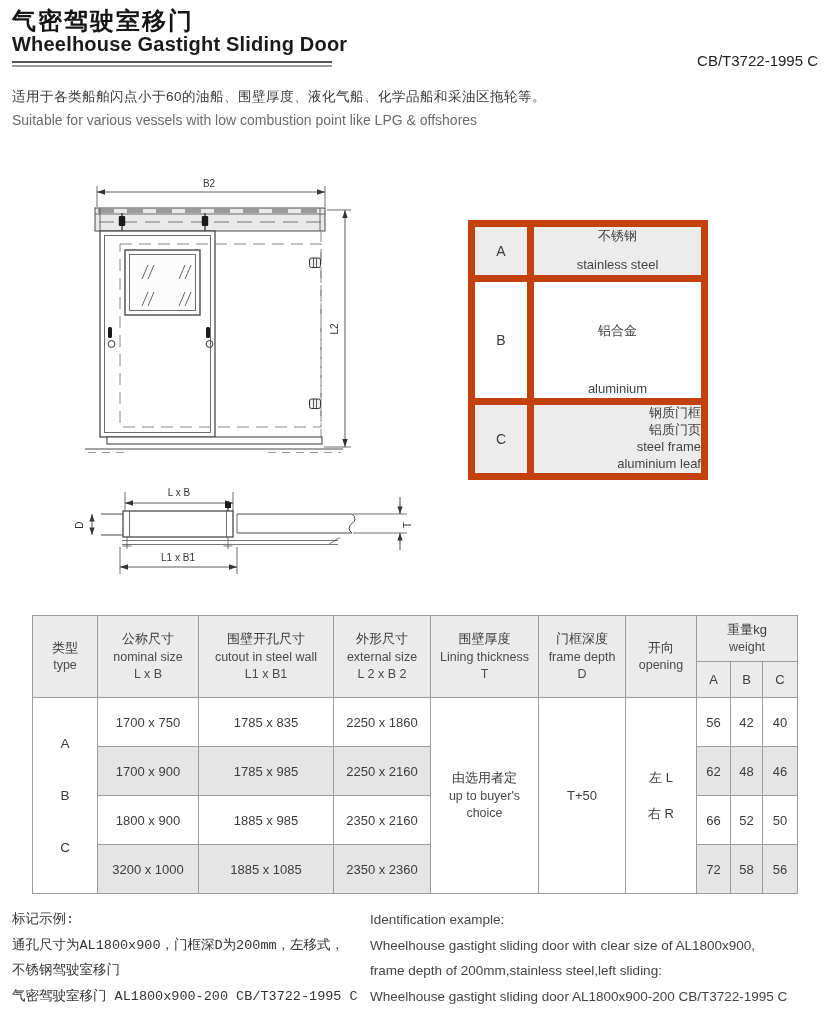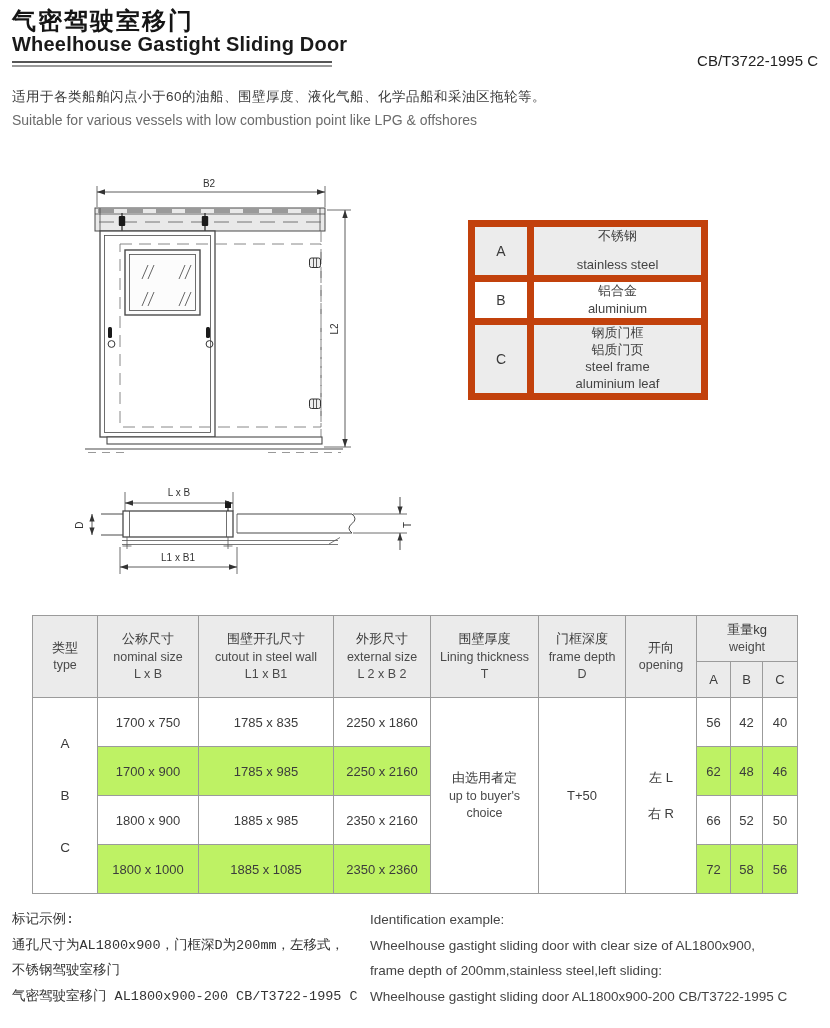--- a/index.html
+++ b/index.html
@@ -28,41 +28,41 @@
     border-collapse:collapse;table-layout:fixed;
   }
   table.materials td{
     border:7px solid #c2410c;text-align:center;vertical-align:middle;
     font-size:13px;color:#444;padding:0;
   }
   table.materials td.key{width:52px;font-size:14px;color:#3a3a3a;}
   table.materials tr.shade td{background:#ececec;}
   table.materials .mline{line-height:1.45;}
   table.materials tr.row-a .mline.gap{margin-bottom:10px;}
-  table.materials tr.row-b .mline{line-height:1.4;}
-  table.materials tr.row-c .mline{line-height:1.3;}
+  table.materials tr.row-b .mline{line-height:1.4;margin-top:40px;}
+  table.materials tr.row-c .mline{line-height:1.3;text-align:right;}
 
   
   table.spec{
     left:32px;top:615px;width:765px;position:absolute;
     border-collapse:collapse;table-layout:fixed;
   }
   table.spec th,table.spec td{
     border:1px solid #9b9b9b;text-align:center;vertical-align:middle;
     padding:0;color:#3c3c3c;font-weight:normal;
   }
   table.spec th{background:#ebebeb;}
   table.spec .zh{font-size:13px;line-height:1.45;color:#3a3a3a;}
   table.spec .en{font-size:12.5px;line-height:1.35;color:#4a4a4a;}
   table.spec .dim{font-size:12.5px;line-height:1.4;color:#4a4a4a;}
   table.spec thead tr.h1{height:46px;}
   table.spec thead tr.h2 th{height:35px;font-size:13px;}
   table.spec tbody tr{height:49px;}
   table.spec tbody td{font-size:13px;background:#ffffff;}
-  table.spec tbody tr.shade td.stripe{background:#bef264;}
+  table.spec tbody tr.shade td.stripe{background:#e5e5e5;}
   td.typecell{background:#fff !important;}
   .typecell .tflex{display:flex;flex-direction:column;justify-content:space-evenly;height:194px;font-size:13.5px;color:#3a3a3a;}
   td.mcell{background:#fff !important;}
   .opening-gap{margin-top:18px;}
 
   
   .footer-zh{left:12px;top:907px;width:356px;font-size:13.5px;line-height:25.5px;color:#333;font-family:Liberation Mono, monospace;}
   .footer-en{left:370px;top:907px;width:452px;font-size:13.5px;line-height:25.5px;color:#444;}
 </style>
 </head>
@@ -364,21 +364,21 @@
     </tr>
     <tr>
       <td class="stripe">1800 x 900</td>
       <td class="stripe">1885 x 985</td>
       <td class="stripe">2350 x 2160</td>
       <td class="stripe">66</td>
       <td class="stripe">52</td>
       <td class="stripe">50</td>
     </tr>
     <tr class="shade">
-      <td class="stripe">1800 x 1000</td>
+      <td class="stripe">3200 x 1000</td>
       <td class="stripe">1885 x 1085</td>
       <td class="stripe">2350 x 2360</td>
       <td class="stripe">72</td>
       <td class="stripe">58</td>
       <td class="stripe">56</td>
     </tr>
   </tbody>
 </table>
 
 <div class="abs footer-zh">

